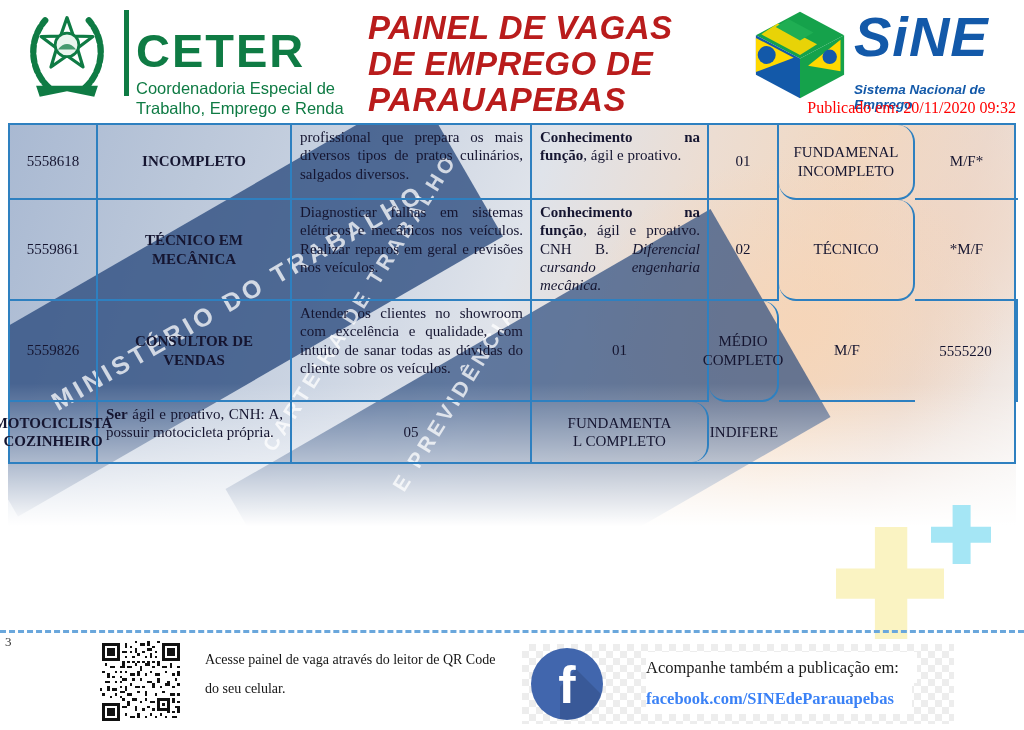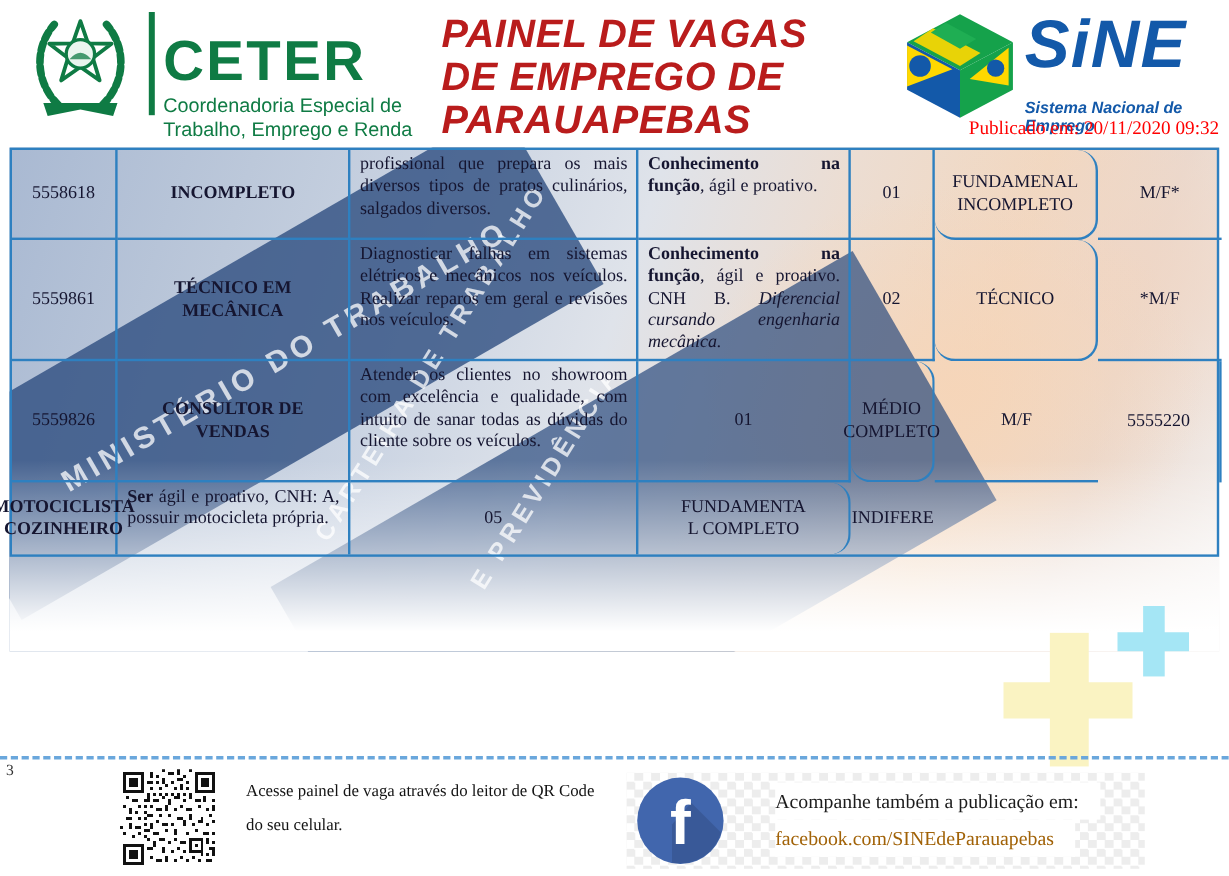--- a/index.html
+++ b/index.html
@@ -66,21 +66,21 @@
   .foot-rule{left:0;top:630px;width:1024px;border-top:3px dashed #6aa7dc;z-index:3;}
   .page-num{left:5px;top:634px;font-size:13px;color:#333;z-index:3;}
   .qr{left:100px;top:641px;z-index:3;}
   .qr-caption{left:205px;top:645px;width:305px;font-size:14px;line-height:29px;z-index:3;color:#141414;}
   .fb-block{left:522px;top:644px;width:432px;height:80px;z-index:3;
       background:repeating-conic-gradient(#ededed 0% 25%, #ffffff 0% 50%) 0 0/14px 14px;}
   .fb-icon{position:absolute;left:8px;top:3px;}
   .fb-lines{position:absolute;left:124px;top:8px;font-size:16.5px;line-height:31px;}
   .fb-line{background:#fff;display:inline-block;padding-right:18px;}
   .fb-line1{color:#1c1c1c;}
-  .fb-line2{color:#a16207;}
+  .fb-line2{color:#3b82f6;font-weight:bold;}
 </style>
 </head>
 <body>
 
 <div class="abs crest">
   <svg width="102" height="100" viewBox="0 0 100 110">
     <path d="M30 92 C9 72 7 40 26 18" fill="none" stroke="#0f7b44" stroke-width="7" stroke-linecap="round" stroke-dasharray="7 4"></path>
     <path d="M70 92 C91 72 93 40 74 18" fill="none" stroke="#0f7b44" stroke-width="7" stroke-linecap="round" stroke-dasharray="7 4"></path>
     <path d="M50 15 57.05 35.29 78.53 35.73 61.41 48.71 67.63 69.27 50 57 32.37 69.27 38.59 48.71 21.47 35.73 42.95 35.29 Z" fill="#ffffff" stroke="#0f7b44" stroke-width="3.5" stroke-linejoin="round"></path>
     <circle cx="50" cy="45" r="13" fill="#eaf5ee" stroke="#0f7b44" stroke-width="3"></circle>

